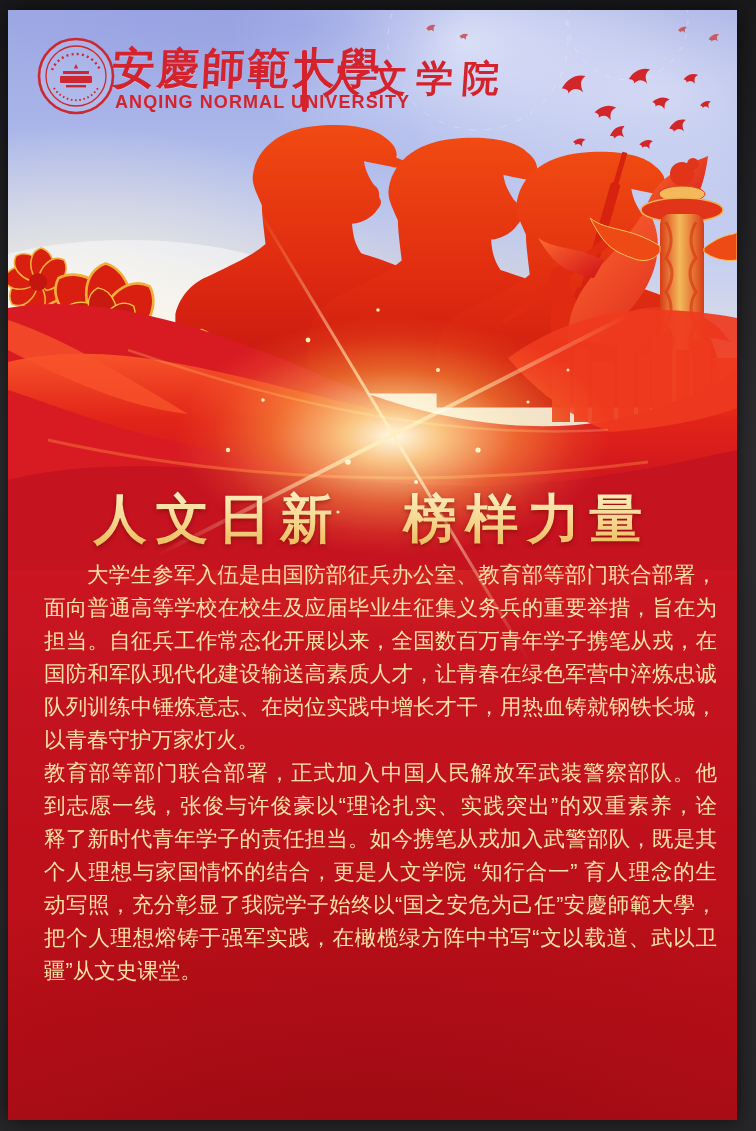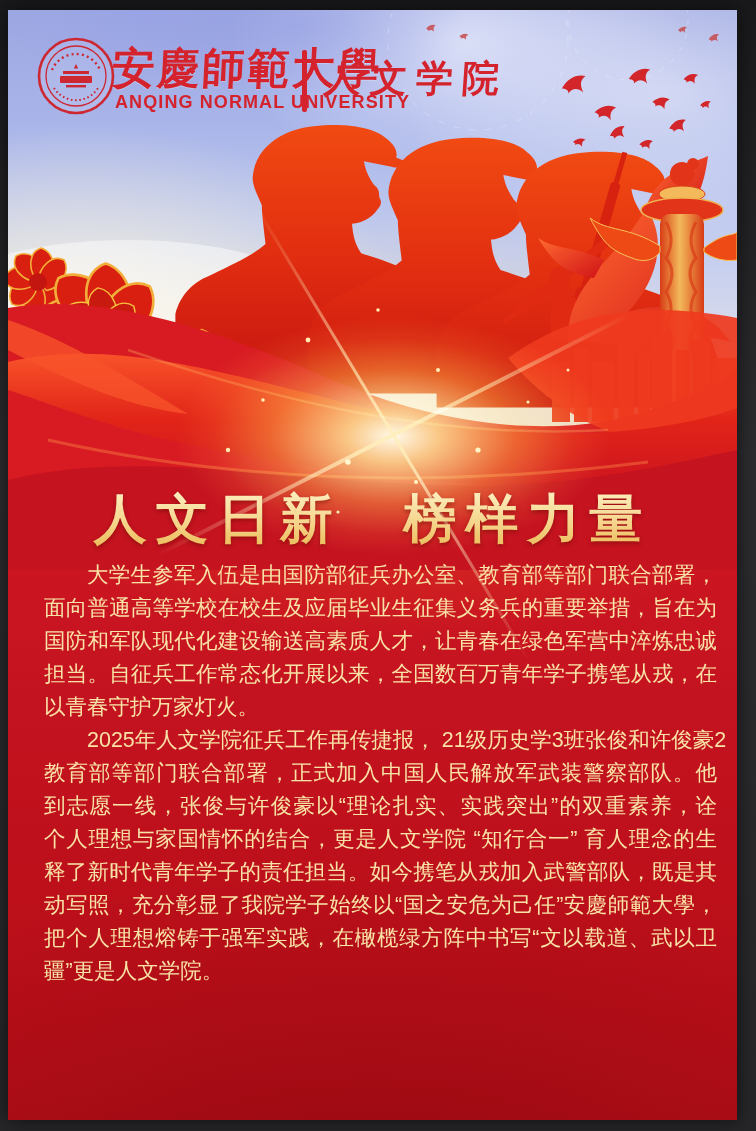--- a/index.html
+++ b/index.html
@@ -280,27 +280,27 @@
       <div class="uni-en">ANQING NORMAL UNIVERSITY</div>
       <div class="hdr-divider"></div>
       <div class="col-zh">人文学院</div>
     </div>
 
     <div class="title">人文日新 榜样力量</div>
 
     <div class="article">
       <div class="ln indent">大学生参军入伍是由国防部征兵办公室、教育部等部门联合部署，</div>
       <div class="ln">面向普通高等学校在校生及应届毕业生征集义务兵的重要举措，旨在为</div>
+      <div class="ln">担当。自征兵工作常态化开展以来，全国数百万青年学子携笔从戎，在</div>
       <div class="ln">国防和军队现代化建设输送高素质人才，让青春在绿色军营中淬炼忠诚</div>
-      <div class="ln">担当。自征兵工作常态化开展以来，全国数百万青年学子携笔从戎，在</div>
+      <div class="ln">队列训练中锤炼意志、在岗位实践中增长才干，用热血铸就钢铁长城，</div>
       <div class="ln ln-last">以青春守护万家灯火。</div>
-      <div class="ln indent">2025年人文学院征兵工作再传捷报， 21级历史学3班张俊和许俊豪2</div>
       <div class="ln">教育部等部门联合部署，正式加入中国人民解放军武装警察部队。他</div>
       <div class="ln">到志愿一线，张俊与许俊豪以“理论扎实、实践突出”的双重素养，诠</div>
+      <div class="ln">释了新时代青年学子的责任担当。如今携笔从戎加入武警部队，既是其</div>
       <div class="ln">个人理想与家国情怀的结合，更是人文学院 “知行合一” 育人理念的生</div>
-      <div class="ln">释了新时代青年学子的责任担当。如今携笔从戎加入武警部队，既是其</div>
       <div class="ln">动写照，充分彰显了我院学子始终以“国之安危为己任”安慶師範大學，</div>
       <div class="ln">把个人理想熔铸于强军实践，在橄榄绿方阵中书写“文以载道、武以卫</div>
-      <div class="ln ln-last">疆”更是人文学院。</div>
+      <div class="ln ln-last">疆”从文史课堂。</div>
     </div>
 
   </div>
 </div>
 
 </body></html>

